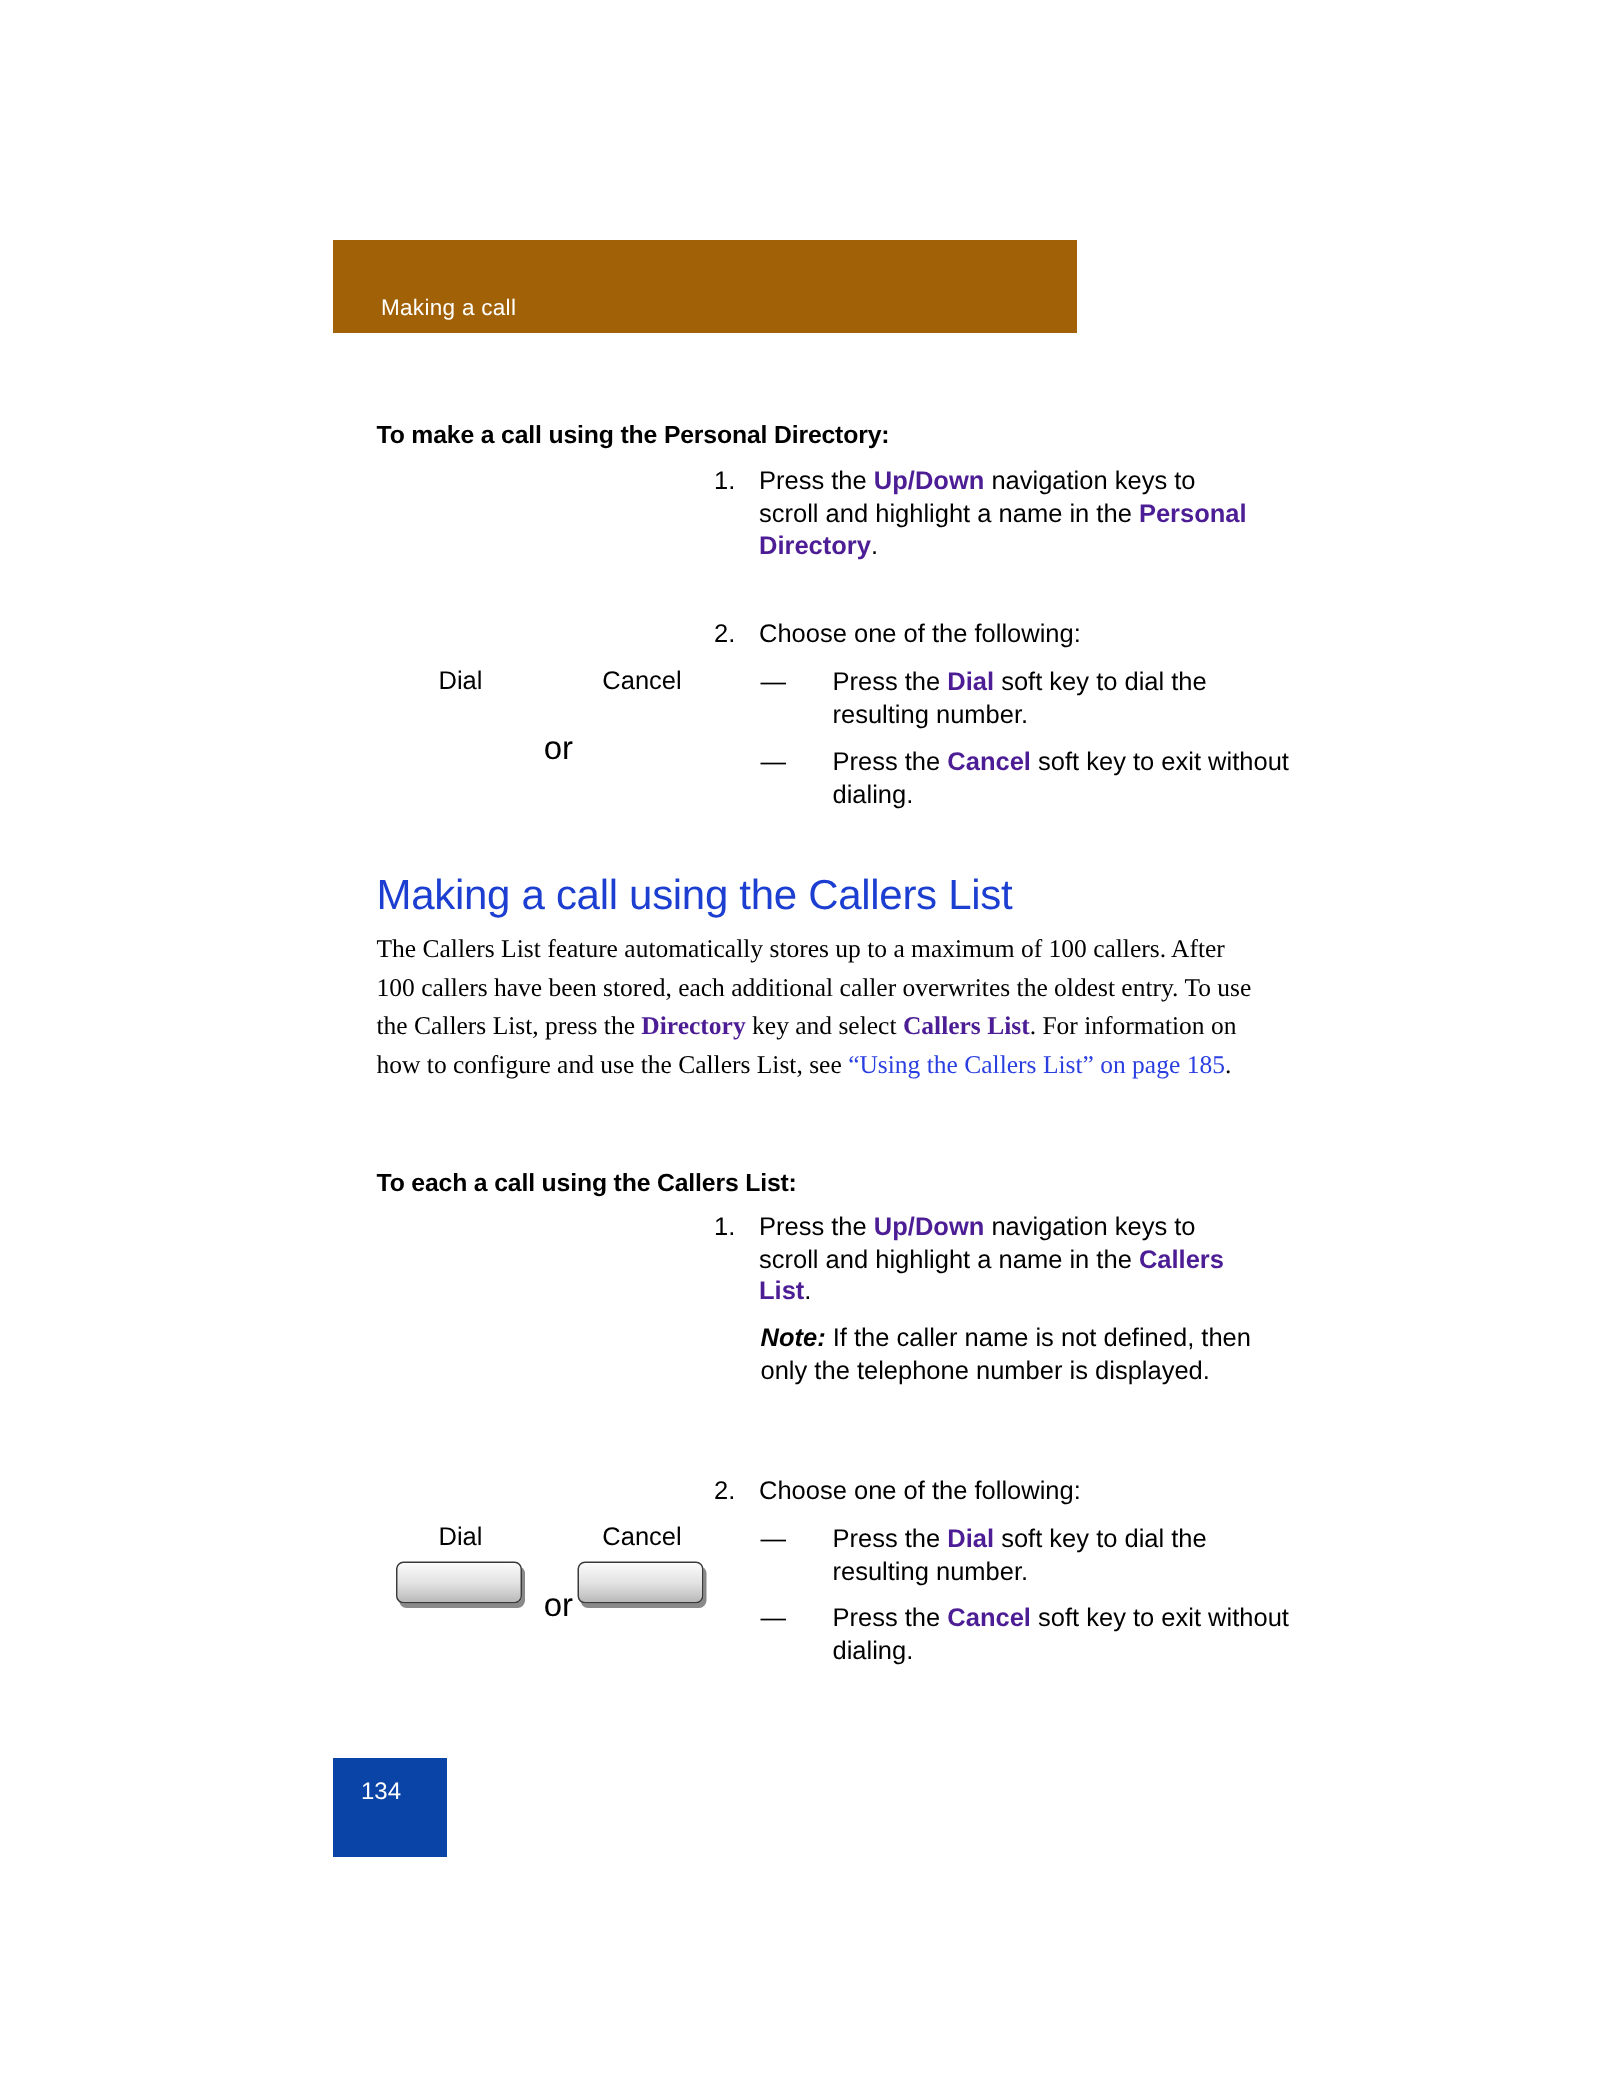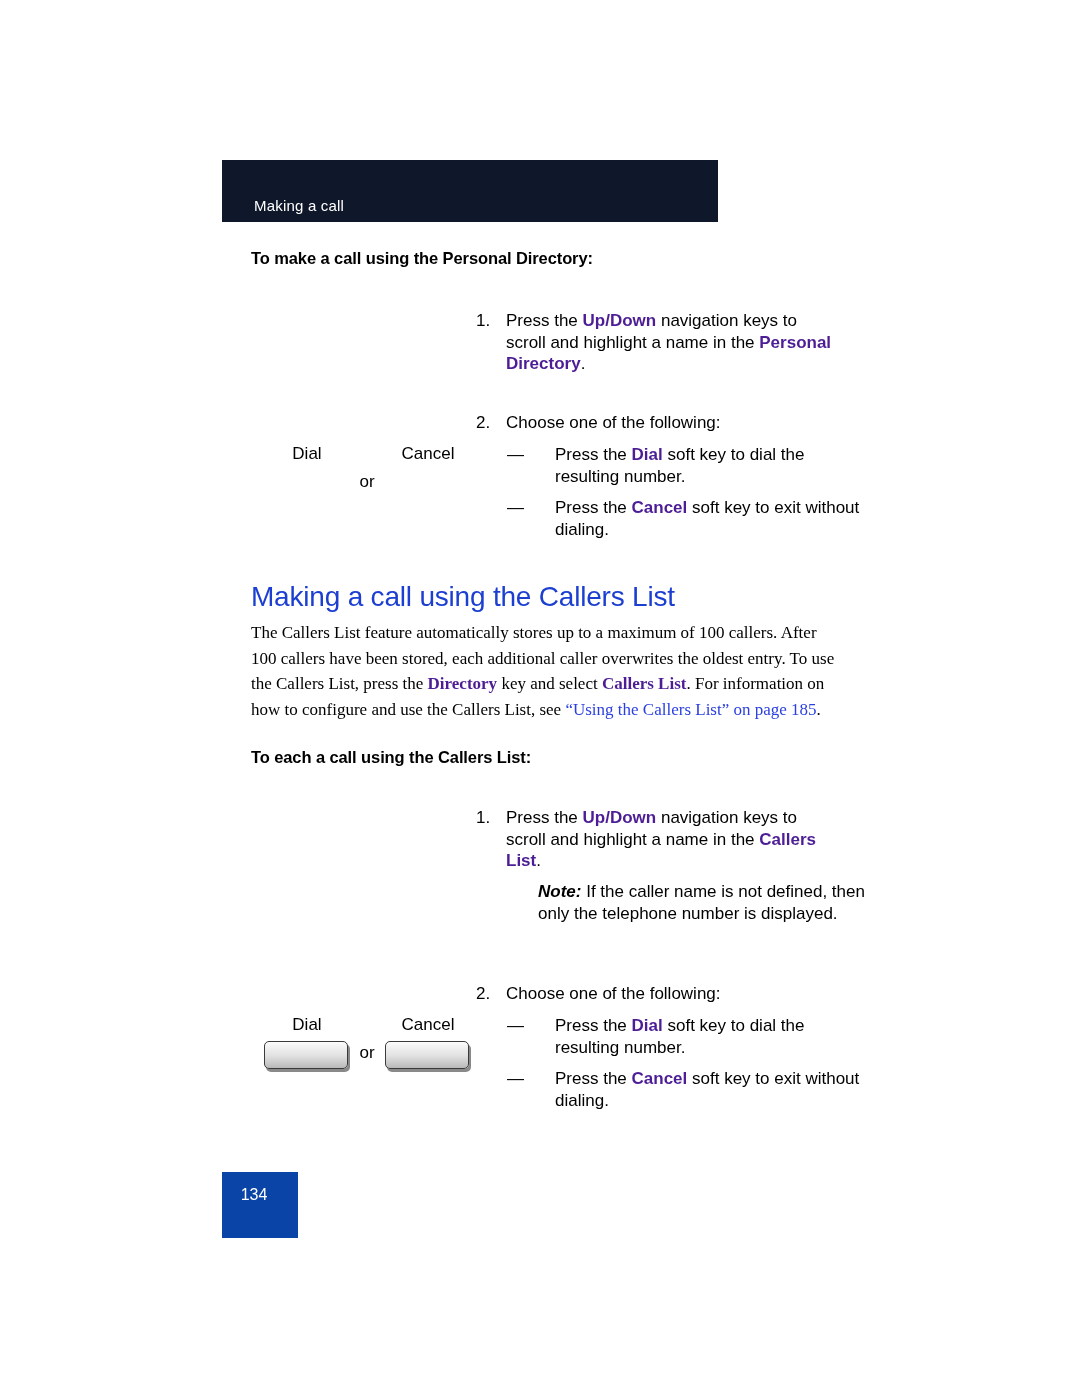--- a/index.html
+++ b/index.html
@@ -16,38 +16,39 @@
     overflow: hidden;
   }
 
   
   .header-banner {
     position: absolute;
     left: 222px;
     top: 160px;
     width: 496px;
     height: 62px;
-    background: #0f172a;
+    background: #a16207;
   }
   .header-banner-text {
     position: absolute;
     left: 32px;
     bottom: 8px;
     font-size: 15px;
     color: #ffffff;
     letter-spacing: 0.2px;
   }
 
   
   .proc-heading {
     position: absolute;
     font-size: 16.5px;
     font-weight: bold;
     color: #000000;
     letter-spacing: -0.1px;
+    margin-top: 32px;
   }
   #proc-heading-1 { left: 251px; top: 249px; }
   #proc-heading-2 { left: 251px; top: 748px; }
 
   
   .section-heading {
     position: absolute;
     left: 251px;
     top: 581px;
     font-size: 28px;
@@ -101,21 +102,20 @@
   .dash-body {
     margin-left: 48px;
     display: block;
   }
 
   .note-block {
     position: absolute;
     width: 360px;
     font-size: 17px;
     line-height: 21.5px;
-    margin-left: 31px;
   }
 
   #step-1-a { left: 476px; top: 310px; }
   #step-2-a { left: 476px; top: 412px; }
   #dash-1-a { left: 507px; top: 444px; }
   #dash-2-a { left: 507px; top: 497px; }
 
   #step-1-b { left: 476px; top: 807px; }
   #note-b   { left: 507px; top: 881px; }
   #step-2-b { left: 476px; top: 983px; }
@@ -135,24 +135,24 @@
     color: #000000;
     text-align: center;
     width: 90px;
   }
   .softkey-label.dial   { left: 0px;   top: 0px; }
   .softkey-label.cancel { left: 121px; top: 0px; }
 
   .softkey-or {
     position: absolute;
     left: 90px;
-    top: 28px;
+    top: 42px;
     width: 30px;
-    text-align: center;
-    font-size: 17px;
+    text-align: right;
+    font-size: 22px;
     color: #000000;
   }
 
   .softkey-btn {
     position: absolute;
     top: 26px;
     width: 84px;
     height: 28px;
     border-radius: 5px;
     border: 1.5px solid #3a3a3a;

